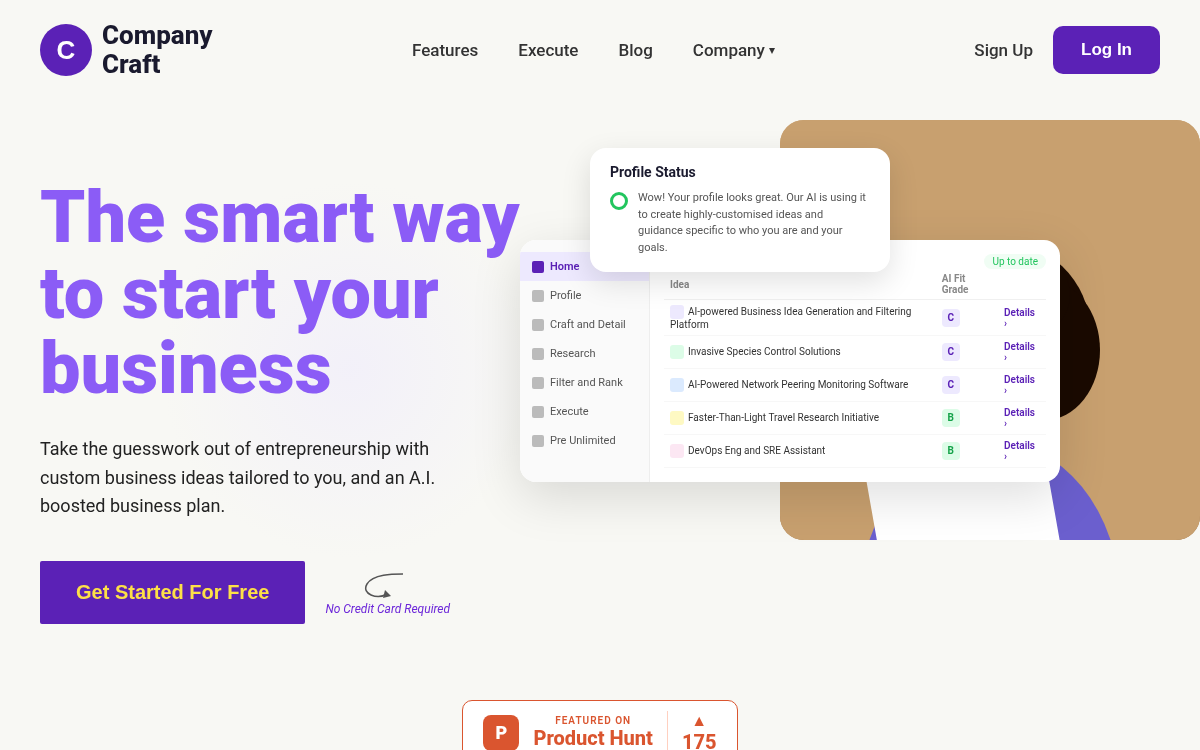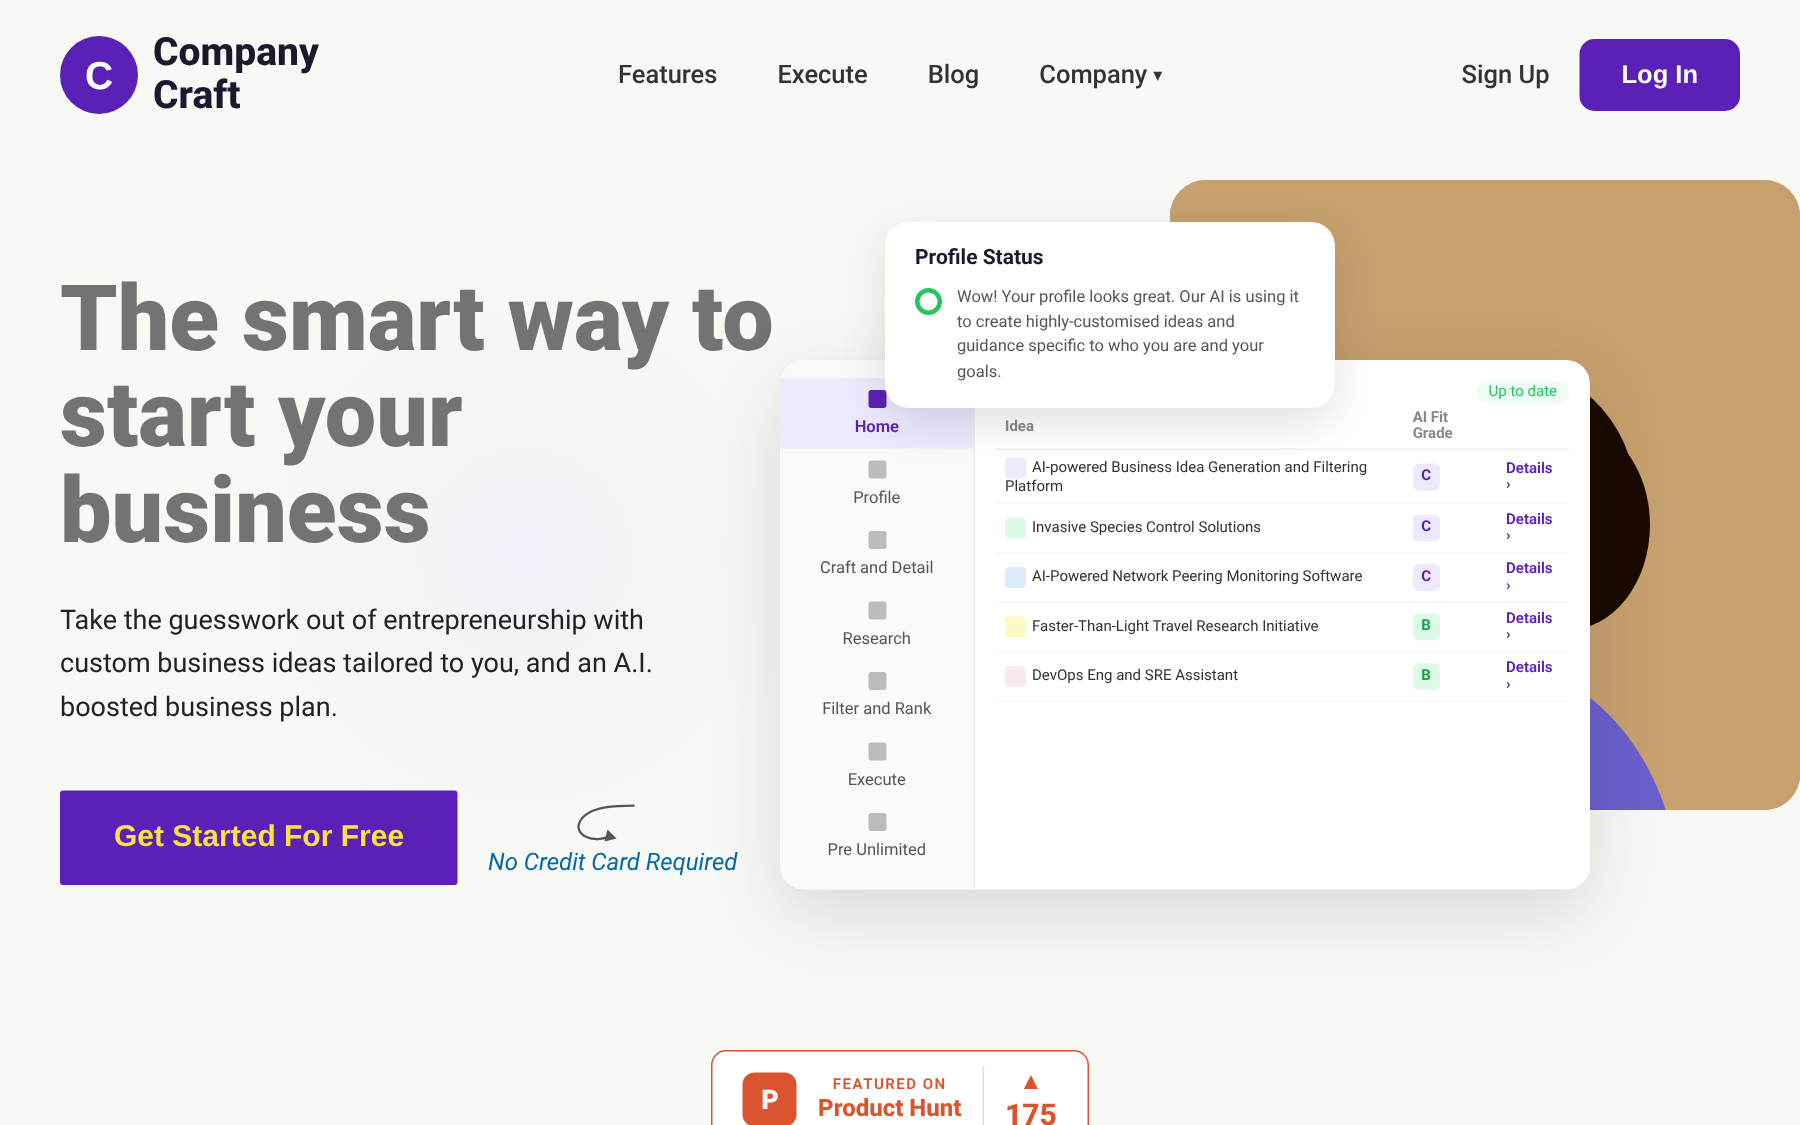--- a/index.html
+++ b/index.html
@@ -87,24 +87,24 @@
       padding: 20px 40px 40px 40px;
       position: relative;
       min-height: 580px;
     }
     .hero-left {
       flex: 0 0 480px;
       padding-top: 60px;
       z-index: 2;
     }
     .hero-headline {
-      font-size: 61px;
+      font-size: 72px;
       font-weight: 900;
       line-height: 1.05;
-      color: #737373;
+      color: #8b5cf6;
       margin-bottom: 28px;
     }
     .hero-sub {
       font-size: 18px;
       line-height: 1.6;
       color: #222;
       max-width: 450px;
       margin-bottom: 40px;
     }
     .cta-row {
@@ -124,22 +124,22 @@
     }
     .no-cc-wrap {
       display: flex;
       flex-direction: column;
       align-items: center;
     }
     .arrow-svg {
       margin-bottom: 4px;
     }
     .no-cc-text {
-      font-size: 16px;
-      color: #0369a1;
+      font-size: 12px;
+      color: #6d28d9;
       font-style: italic;
     }
 
     
     .hero-right {
       flex: 1;
       position: relative;
       min-height: 500px;
     }
 
@@ -200,21 +200,20 @@
       padding: 12px 0;
     }
     .sidebar-item-row {
       display: flex;
       align-items: center;
       gap: 6px;
       padding: 8px 12px;
       font-size: 11px;
       color: #555;
       cursor: pointer;
-      flex-direction: column;
     }
     .sidebar-item-row.active {
       background: #ede9fe;
       color: #5b21b6;
       font-weight: 600;
     }
     .sidebar-icon {
       width: 12px;
       height: 12px;
       background: #bbb;
@@ -328,21 +327,21 @@
     }
     .ph-featured {
       font-size: 10px;
       color: #da552f;
       text-transform: uppercase;
       letter-spacing: 1px;
       font-weight: 600;
       text-align: center;
     }
     .ph-product-hunt {
-      font-size: 16px;
+      font-size: 20px;
       font-weight: 800;
       color: #da552f;
     }
     .ph-score {
       display: flex;
       flex-direction: column;
       align-items: center;
       border-left: 1px solid #ffd0c0;
       padding-left: 14px;
     }

